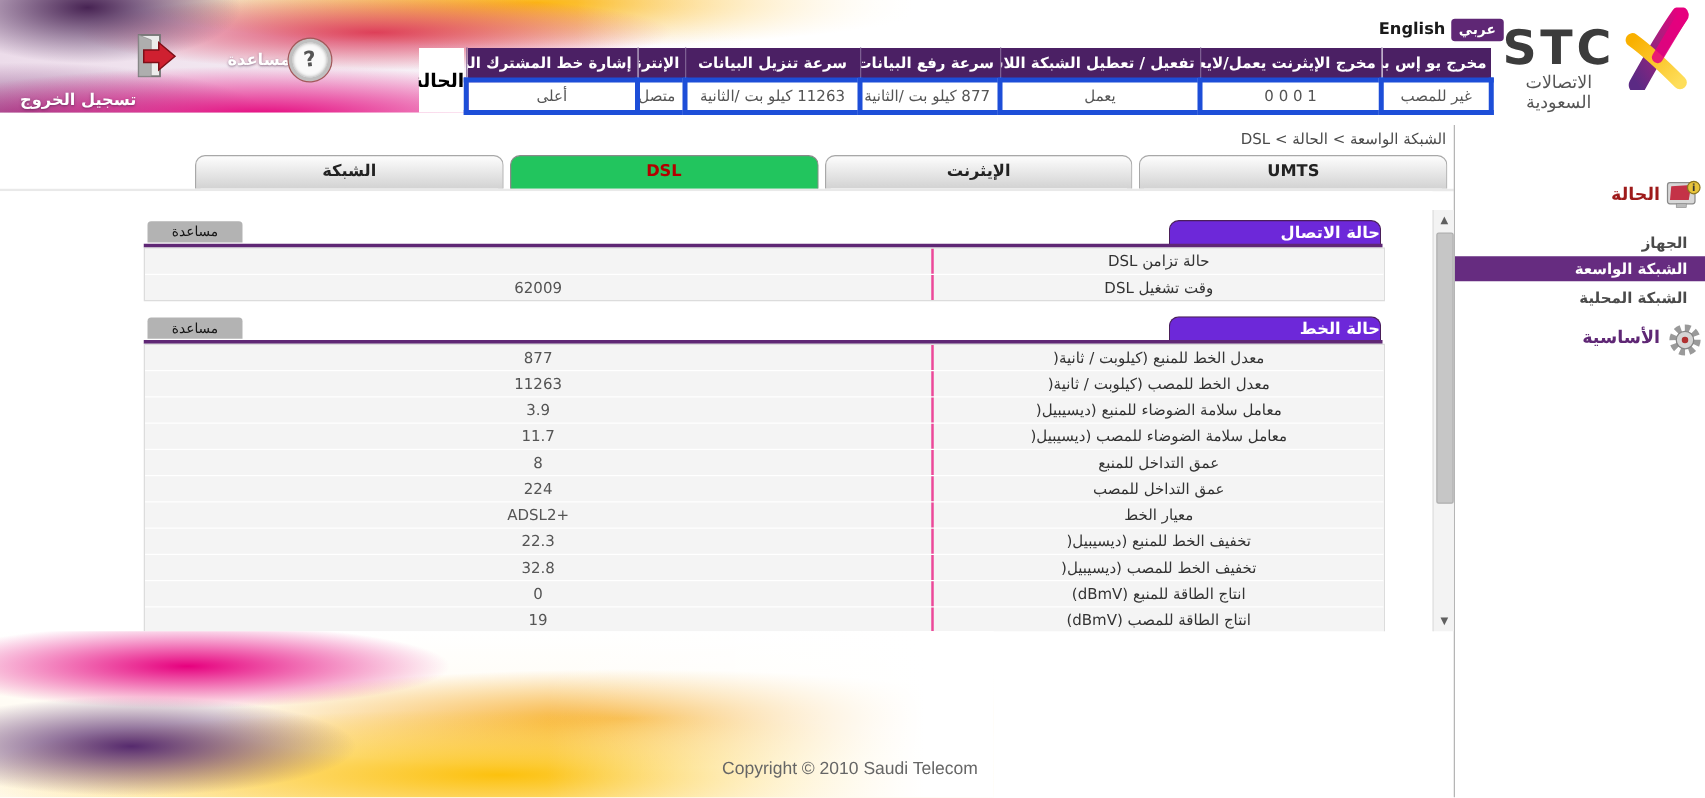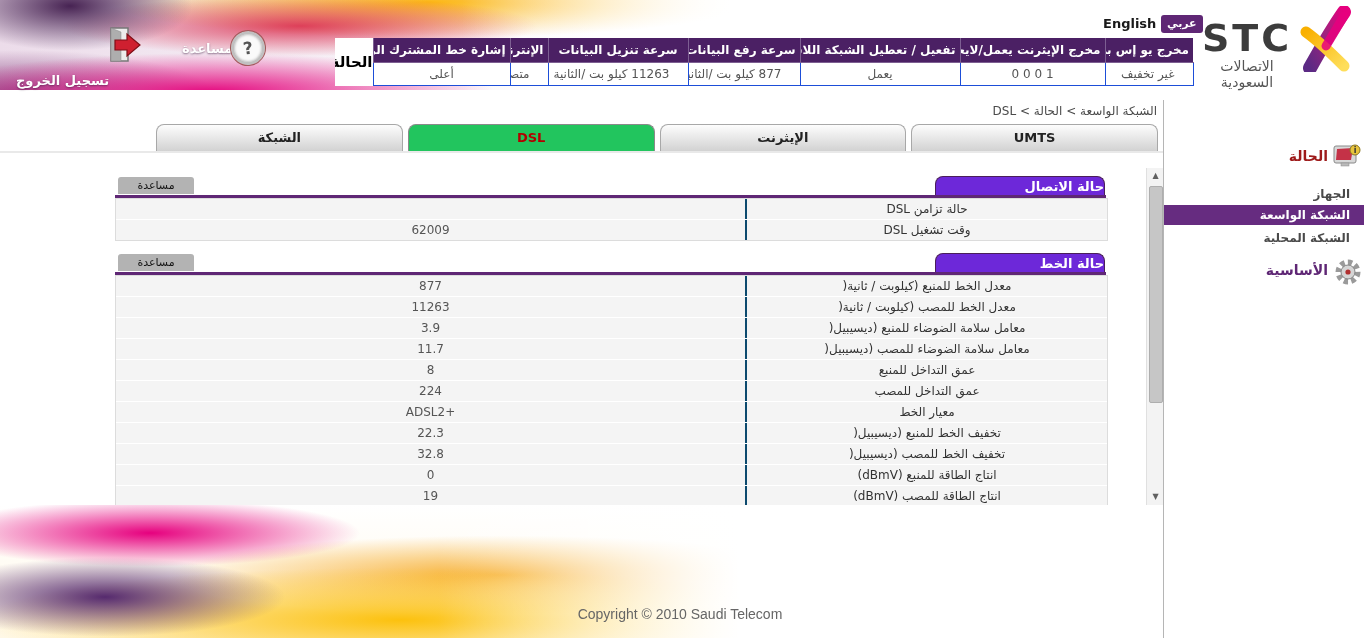--- a/index.html
+++ b/index.html
@@ -39,21 +39,21 @@
   .stc-sub{position:absolute;left:0;top:52px;width:110px;text-align:center;font-size:14px;color:#555;direction:rtl;}
   .stc-swoosh{position:absolute;left:108px;top:0;}
   
   .status-table{position:absolute;left:335px;top:38px;border-collapse:collapse;table-layout:fixed;width:858px;direction:rtl;}
   .status-table th{
     background:#4b2064;color:#fff;font-size:12px;font-weight:bold;height:24px;
     border-left:1px solid #7d5f92;border-bottom:1px solid #7d5f92;padding:0 4px;white-space:nowrap;overflow:hidden;
   }
   .status-table td{
     background:#fff;color:#555;font-size:12px;text-align:center;height:22px;
-    border:1px solid #1d4ed8;padding:0 18px;white-space:nowrap;overflow:hidden;
+    border:4px solid #1d4ed8;padding:0 6px;white-space:nowrap;overflow:hidden;
   }
   .status-table td.halah{
     background:#fff;border:none;color:#000;font-weight:bold;font-size:15px;text-align:center;padding:0;
   }
   
   #breadcrumb{position:absolute;right:207px;top:104px;direction:rtl;font-size:12px;color:#4a4a4a;cursor:pointer;}
   .tabs{position:absolute;left:156px;top:124px;width:1002px;height:27px;display:flex;direction:rtl;gap:5px;}
   .tab{
     flex:1;text-align:center;line-height:25px;font-size:13px;font-weight:bold;color:#222;
     background:linear-gradient(#fdfdfd,#d2d2d2);border:1px solid #a8a8a8;border-bottom:none;
@@ -81,21 +81,21 @@
   .section-tab{
     position:absolute;left:935px;width:170px;height:20px;background:#6d28d9;border:1px solid #4a1f5a;border-bottom:none;
     border-radius:8px 8px 0 0;color:#fff;font-weight:bold;font-size:13px;line-height:20px;
     direction:rtl;box-sizing:border-box;
   }
   .section-rule{position:absolute;left:115px;width:991px;height:3px;background:#5f2775;}
   .kv-table{position:absolute;left:115px;width:991px;direction:rtl;border:1px solid #dcdcdc;}
   .kv-row{display:flex;direction:rtl;height:20px;margin-bottom:1px;background:#f4f4f4;}
   .kv-row:last-child{margin-bottom:0;}
   .kv-label{width:360px;text-align:center;font-size:12px;color:#333;line-height:20px;direction:rtl;
-    border-left:2px solid #0c4a6e;white-space:nowrap;overflow:hidden;}
+    border-left:2px solid #ec4899;white-space:nowrap;overflow:hidden;}
   .kv-value{flex:1;text-align:center;font-size:12px;color:#555;line-height:20px;direction:ltr;}
   
   .scrollbar{position:absolute;left:1146px;top:168px;width:17px;height:337px;background:#f3f3f3;border-left:1px solid #e0e0e0;box-sizing:border-box;}
   .scroll-arrow{position:absolute;left:0;width:17px;height:16px;text-align:center;font-size:8px;color:#606060;line-height:16px;cursor:pointer;}
   .scroll-up{top:0;}
   .scroll-down{bottom:0;}
   .scroll-thumb{position:absolute;left:2px;top:18px;width:12px;height:215px;background:#c6c6c6;border:1px solid #aeaeae;border-radius:2px;cursor:pointer;}
   
   .footer-wave{
     position:absolute;left:0;top:505px;width:795px;height:133px;
@@ -164,21 +164,21 @@
     <th>مخرج يو إس بي</th>
     <th>مخرج الإيثرنت يعمل/لايعمل</th>
     <th>تفعيل / تعطيل الشبكة اللاسلكية</th>
     <th>سرعة رفع البيانات</th>
     <th>سرعة تنزيل البيانات</th>
     <th>الإنترنت</th>
     <th>إشارة خط المشترك الرقمي</th>
     <td class="halah" rowspan="2">الحالة</td>
   </tr>
   <tr>
-    <td>غير تخفيف</td>
+    <td>غير للمصب</td>
     <td>1 0 0 0</td>
     <td>يعمل</td>
     <td>877 كيلو بت /الثانية</td>
     <td>11263 كيلو بت /الثانية</td>
     <td>متصل</td>
     <td>أعلى</td>
   </tr>
 </tbody>
   </table>
 

